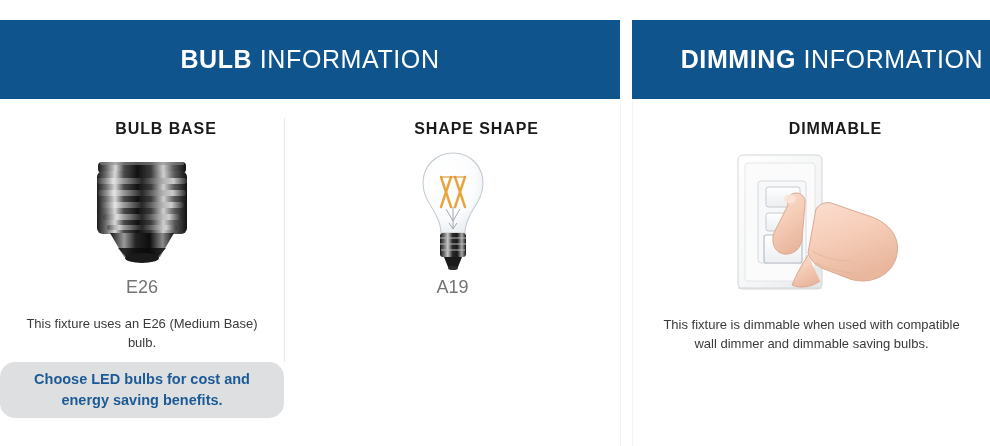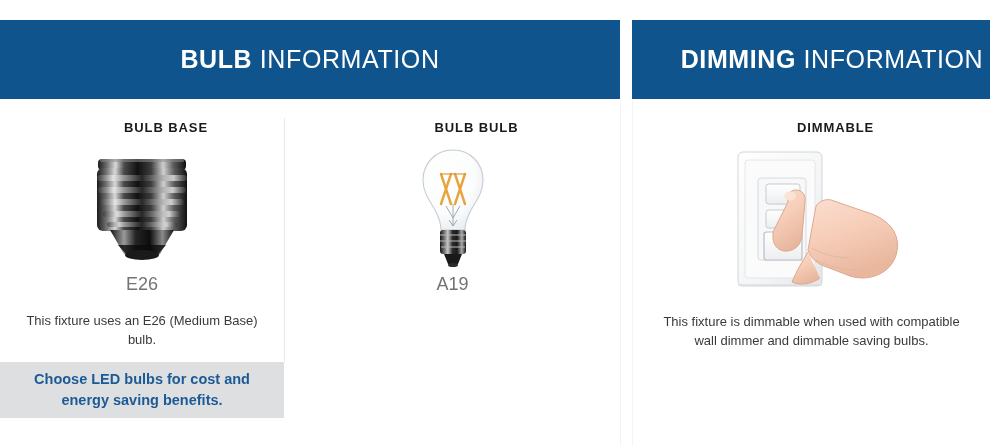--- a/index.html
+++ b/index.html
@@ -76,21 +76,21 @@
   .col {
     position: absolute;
     top: 97px;
     text-align: center;
   }
   .col-base  { left: 0px;   width: 284px; }
   .col-shape { left: 285px; width: 335px; }
   .col-dim   { left: 633px; width: 357px; }
 
   .sub-title {
-    font-size: 13px;
+    font-size: 16px;
     font-weight: 700;
     letter-spacing: 0.9px;
     color: #1a1a1a;
     margin-top: 23px;
     padding-left: 48px;
   }
 
   .figure {
     height: 135px;
     display: flex;
@@ -122,20 +122,21 @@
     position: absolute;
     left: 0;
     top: 362px;
     width: 284px;
     height: 56px;
     background: #dedfe1;
     display: flex;
     align-items: center;
     justify-content: center;
     text-align: center;
+    border-radius: 15px;
   }
   .led-callout-text {
     font-size: 14.5px;
     font-weight: 700;
     line-height: 1.45;
     color: #1c5a96;
     padding: 0 18px;
   }
 
   
@@ -215,21 +216,21 @@
   </div>
 
   <div class="spec-label">E26</div>
 
   <div class="body-copy">This fixture uses an E26 (Medium Base) bulb.</div>
 
 </div>
 
 <div class="col col-shape">
 
-  <div class="sub-title">BULB BULB</div>
+  <div class="sub-title">SHAPE SHAPE</div>
 
   <div class="figure">
     <svg class="fig-svg" width="80" height="126" viewBox="0 0 80 126">
       <defs>
         <radialGradient id="glassG" cx="0.38" cy="0.32" r="0.78">
           <stop offset="0" stop-color="#ffffff"></stop>
           <stop offset="0.62" stop-color="#fbfcfd"></stop>
           <stop offset="1" stop-color="#e4e9ee"></stop>
         </radialGradient>
         <linearGradient id="baseG2" x1="0" y1="0" x2="1" y2="0">

